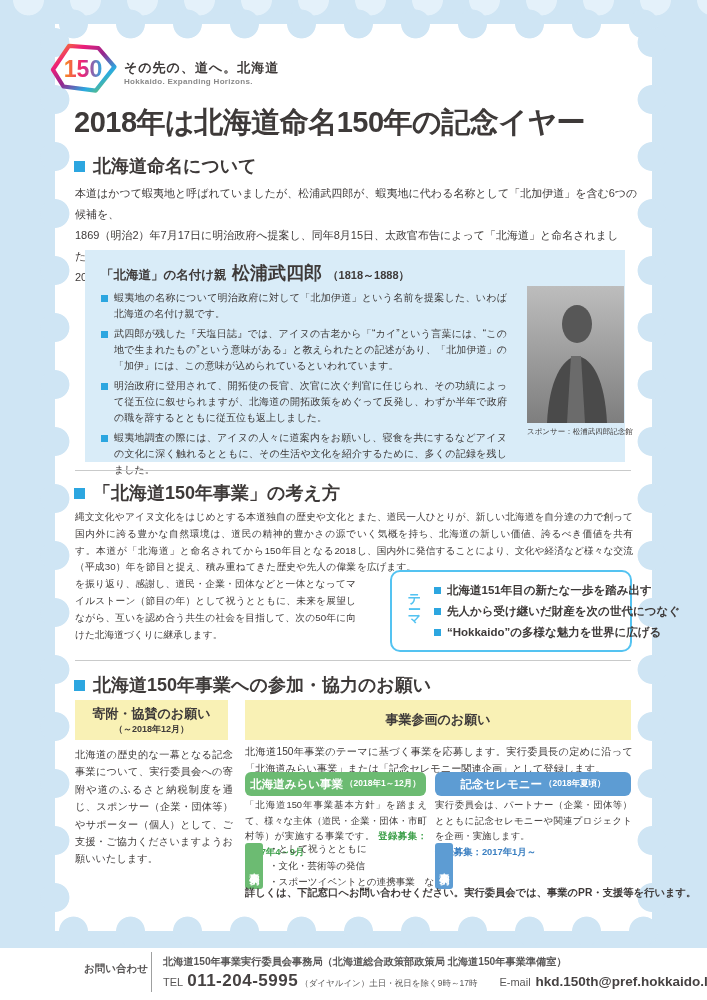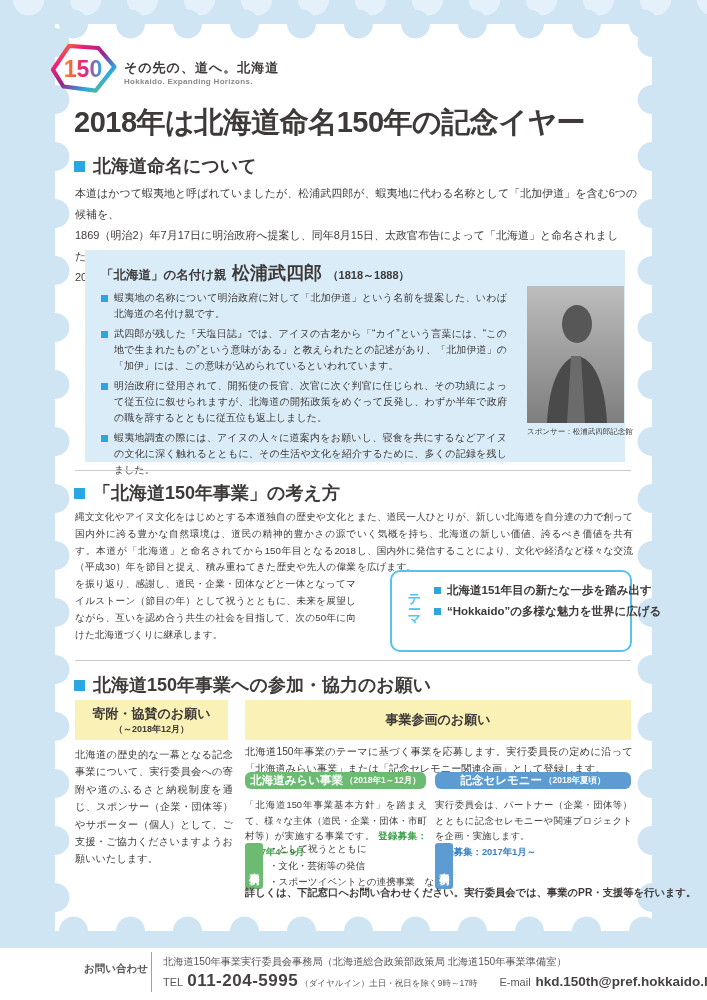--- a/index.html
+++ b/index.html
@@ -54,36 +54,36 @@
   .theme-label { position:absolute; left:13px; top:13px; writing-mode:vertical-rl; text-orientation:upright; font-size:13px; font-weight:bold; color:#54c3f1; letter-spacing:3px; }
   .theme-list { position:absolute; left:42px; top:8px; list-style:none; }
   .theme-list li { position:relative; padding-left:13px; font-size:11.5px; font-weight:bold; line-height:21px; color:#3e3a39; white-space:nowrap; }
   .theme-list .sq { top:7px; }
 
   
   .ybox { background:#f9f1b5; display:flex; flex-direction:column; align-items:center; justify-content:center; }
   .ybox-title { font-size:13px; font-weight:bold; color:#3e3a39;text-align:right; }
   .ybox-sub { font-size:9px; font-weight:bold; color:#3e3a39; }
   .small-p { font-size:10.2px; line-height:17.4px; text-align:justify; color:#3e3a39; }
-  .prog-h { top:772px; height:17px; border-radius:6px; display:flex; align-items:center; justify-content:center; gap:2px; color:#ffffff; font-weight:bold; }
+  .prog-h { top:772px; height:24px; border-radius:6px; display:flex; align-items:center; justify-content:center; gap:2px; color:#ffffff; font-weight:bold; }
   .prog-h .nm { font-size:11.5px; } .prog-h .pd { font-size:8.5px; }
   .prog-green { background:#6cbb72; } .prog-blue { background:#5d9cd3; }
   .desc { font-size:9.4px; line-height:15.5px; text-align:justify; color:#3e3a39; }
   .recruit-green { color:#3fa14c; font-weight:bold; }
   .recruit-blue { color:#3a7fc1; font-weight:bold; display:block; }
   .badge { top:843px; width:18px; height:46px; border-radius:3px; color:#ffffff; font-weight:bold; font-size:10px;
            writing-mode:vertical-rl; text-orientation:upright; display:flex; align-items:center; justify-content:center; letter-spacing:1px; }
   .ex-list { list-style:none; top:841px; }
   .ex-list li { font-size:9.6px; line-height:16.5px; color:#3e3a39; white-space:nowrap; }
   .note { left:245px; top:886px; font-size:10.3px; font-weight:bold; color:#3e3a39; white-space:nowrap; }
 
   
   .f-label { left:84px; top:962px; font-size:10.5px; font-weight:bold; color:#595757; }
   .f-vline { left:151px; top:952px; height:40px; border-left:1px solid #9fa0a0; }
-  .f-line1 { left:163px; top:955px; font-size:10.2px; font-weight:normal; color:#595757; white-space:nowrap; }
+  .f-line1 { left:163px; top:955px; font-size:10.2px; font-weight:bold; color:#595757; white-space:nowrap; }
   .f-line2 { left:163px; top:971px; display:flex; align-items:baseline; color:#595757; white-space:nowrap; }
   .f-tel-label { font-size:11px; margin-right:4px; }
   .f-tel { font-size:17px; font-weight:bold; letter-spacing:0.5px; color:#464242; }
   .f-tel-note { font-size:8.5px; margin-left:2px; }
   .f-email-label { font-size:11px; margin-left:22px; margin-right:5px; }
   .f-email { font-size:13.5px; font-weight:bold; color:#464242; }
 </style>
 </head>
 <body>
 
@@ -164,20 +164,21 @@
     <span class="sq-lg"></span>
     <span>「北海道150年事業」の考え方</span>
   </div>
   <div class="abs col" style="left:75px; top:509px; width:281px;">縄文文化やアイヌ文化をはじめとする本道独自の歴史や文化と国内外に誇る豊かな自然環境は、道民の精神的豊かさの源です。本道が「北海道」と命名されてから150年目となる2018（平成30）年を節目と捉え、積み重ねてきた歴史や先人の偉業を振り返り、感謝し、道民・企業・団体などと一体となってマイルストーン（節目の年）として祝うとともに、未来を展望しながら、互いを認め合う共生の社会を目指して、次の50年に向けた北海道づくりに継承します。</div>
   <div class="abs col" style="left:357px; top:509px; width:276px;">また、道民一人ひとりが、新しい北海道を自分達の力で創っていく気概を持ち、北海道の新しい価値、誇るべき価値を共有し、国内外に発信することにより、文化や経済など様々な交流を広げます。</div>
 
   <div class="abs theme-box">
     <div class="theme-label">テーマ</div>
     <ul class="theme-list">
       <li><span class="sq"></span><span>北海道151年目の新たな一歩を踏み出す</span></li>
+      <li><span class="sq"></span><span>先人から受け継いだ財産を次の世代につなぐ</span></li>
       <li><span class="sq"></span><span>“Hokkaido”の多様な魅力を世界に広げる</span></li>
     </ul>
   </div>
 
   <div class="abs divider" style="top:660px;"></div>
 
   <div class="abs sec-h" style="left:74px; top:673px;">
     <span class="sq-lg"></span>
     <span>北海道150年事業への参加・協力のお願い</span>
   </div>

